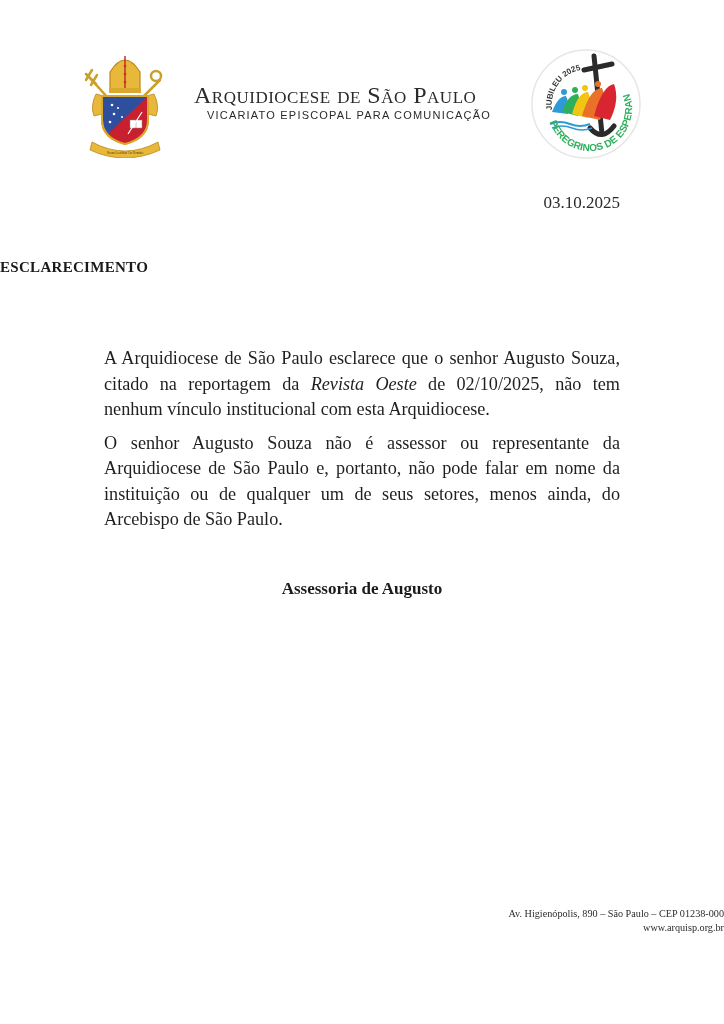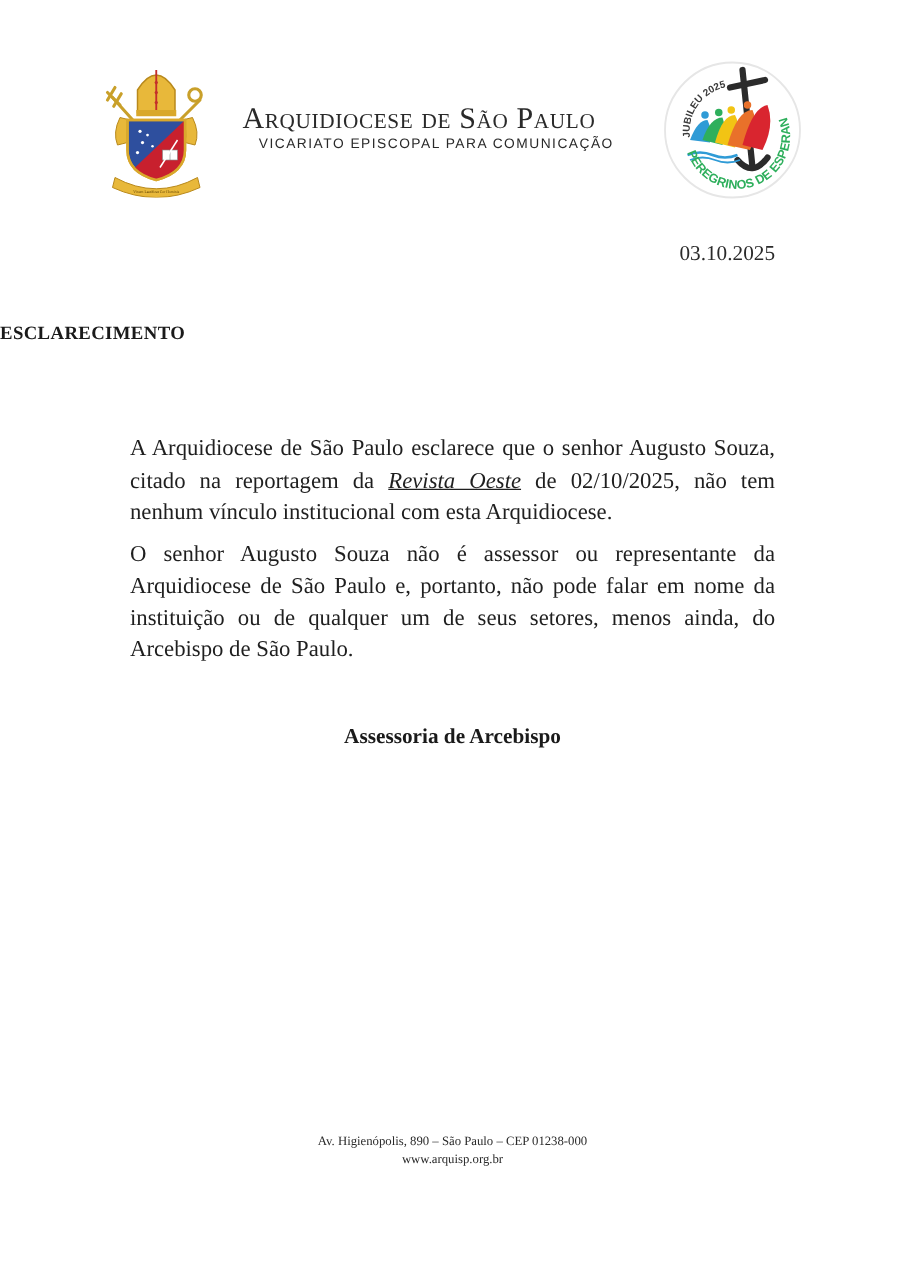--- a/index.html
+++ b/index.html
@@ -88,21 +88,20 @@
       font-size: 18.2px;
       line-height: 25.5px;
       text-align: justify;
       color: #1f1f1f;
     }
     .doc-body p {
       margin: 0 0 8px 0;
     }
     .doc-body em {
       font-style: italic;
-      text-decoration: underline;
     }
     .doc-signature {
       position: absolute;
       left: 0;
       width: 724px;
       top: 579px;
       text-align: center;
       font-weight: bold;
       font-size: 17px;
       color: #1a1a1a;
@@ -113,20 +112,21 @@
       left: 0;
       width: 724px;
       top: 907px;
       text-align: center;
       font-size: 10.2px;
       line-height: 13.5px;
       color: #2a2a2a;
     }
     .doc-footer div {
       white-space: nowrap;
+      text-align: right;
     }
   </style>
 </head>
 <body>
 
 <div class="page">
 
   <div class="coat-of-arms">
     <svg width="86" height="108" viewBox="0 0 86 108">
 
@@ -211,20 +211,20 @@
 
   <div class="doc-date">03.10.2025</div>
 
   <div class="doc-title">ESCLARECIMENTO</div>
 
   <div class="doc-body">
     <p><span>A Arquidiocese de São Paulo esclarece que o senhor Augusto Souza, citado na reportagem da </span><em>Revista Oeste</em><span> de 02/10/2025, não tem nenhum vínculo institucional com esta Arquidiocese.</span></p>
     <p>O senhor Augusto Souza não é assessor ou representante da Arquidiocese de São Paulo e, portanto, não pode falar em nome da instituição ou de qualquer um de seus setores, menos ainda, do Arcebispo de São Paulo.</p>
   </div>
 
-  <div class="doc-signature">Assessoria de Arcebispo</div>
+  <div class="doc-signature">Assessoria de Augusto</div>
 
   <div class="doc-footer">
     <div>Av. Higienópolis, 890 – São Paulo – CEP 01238-000</div>
     <div>www.arquisp.org.br</div>
   </div>
 
 </div>
 
 </body></html>

